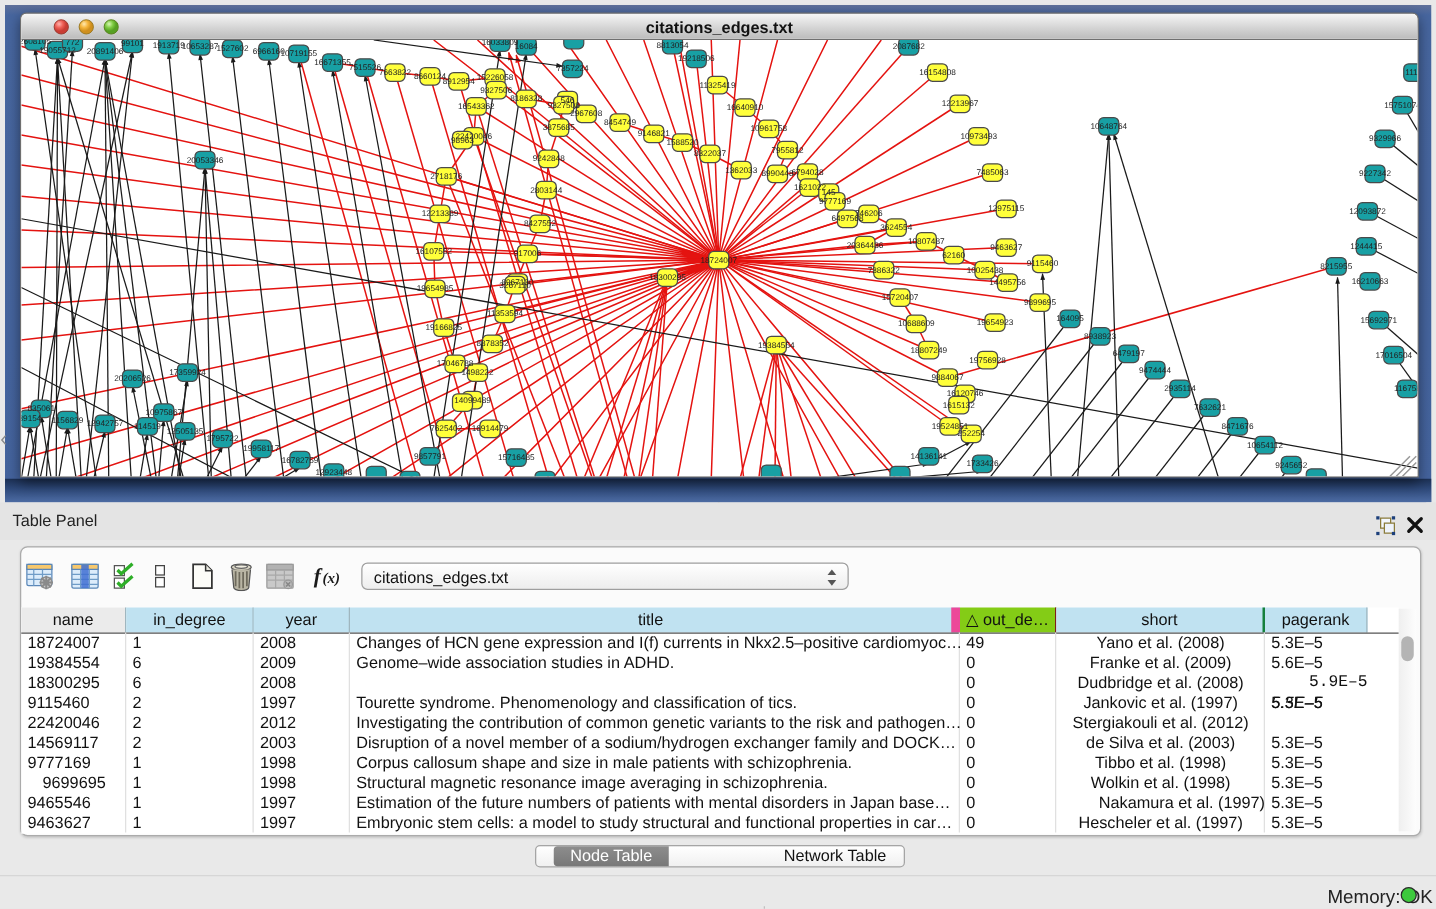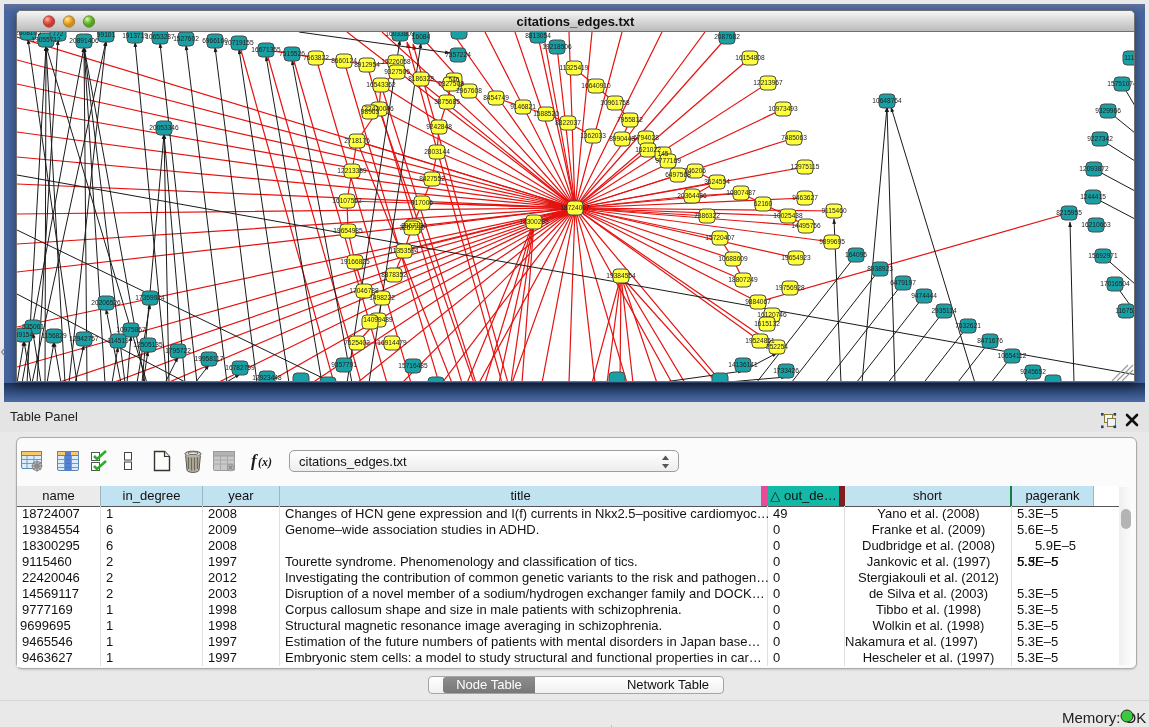--- a/index.html
+++ b/index.html
@@ -582,21 +582,21 @@
       <path d="M4.5 0.5 L8 5 H1 z" fill="#555"></path>
       <path d="M4.5 13.5 L8 9 H1 z" fill="#555"></path>
     </svg>
 </div>
 
 <div class="abs" style="left:17px;top:486px;width:1102px;height:181px;font-size:13px;color:#111;background:#fff;">
   <div style="position:absolute;left:0px;top:0;width:84px;height:20px;background:#ebebeb;border-right:1px solid #9fb6bf;box-sizing:border-box;text-align:center;line-height:20px;">name</div>
     <div style="position:absolute;left:84px;top:0;width:102px;height:20px;background:#c0e2f1;border-right:1px solid #9fb6bf;box-sizing:border-box;text-align:center;line-height:20px;">in_degree</div>
     <div style="position:absolute;left:186px;top:0;width:77px;height:20px;background:#c0e2f1;border-right:1px solid #9fb6bf;box-sizing:border-box;text-align:center;line-height:20px;">year</div>
     <div style="position:absolute;left:263px;top:0;width:488px;height:20px;background:#c0e2f1;border-right:7px solid #ec4899;box-sizing:border-box;text-align:center;line-height:20px;">title</div>
-    <div style="position:absolute;left:751px;top:0;width:77px;height:20px;background:#14b8a6;border-right:6px solid #7f1d1d;box-sizing:border-box;text-align:center;line-height:20px;">△ out_de…</div>
+    <div style="position:absolute;left:751px;top:0;width:77px;height:20px;background:#84cc16;border-right:1px solid #7f1d1d;box-sizing:border-box;text-align:center;line-height:20px;">△ out_de…</div>
     <div style="position:absolute;left:828px;top:0;width:167px;height:20px;background:#c0e2f1;border-right:2px solid #15803d;box-sizing:border-box;text-align:center;line-height:20px;">short</div>
     <div style="position:absolute;left:995px;top:0;width:82px;height:20px;background:#c0e2f1;border-right:1px solid #9fb6bf;box-sizing:border-box;text-align:center;line-height:20px;">pagerank</div>
   <div class="abs" style="left:0;top:20px;width:1102px;height:1px;background:#555;"></div>
   <div style="position:absolute;left:83px;top:20px;width:1px;height:160px;background:#e0e0e0;"></div>
     <div style="position:absolute;left:185px;top:20px;width:1px;height:160px;background:#e0e0e0;"></div>
     <div style="position:absolute;left:262px;top:20px;width:1px;height:160px;background:#e0e0e0;"></div>
     <div style="position:absolute;left:750px;top:20px;width:1px;height:160px;background:#e0e0e0;"></div>
     <div style="position:absolute;left:827px;top:20px;width:1px;height:160px;background:#e0e0e0;"></div>
     <div style="position:absolute;left:994px;top:20px;width:1px;height:160px;background:#e0e0e0;"></div>
   <div style="position:absolute;left:0px;top:20px;width:84px;height:16px;padding-left:5px;text-align:left;line-height:16px;overflow:hidden;white-space:nowrap;box-sizing:border-box;">18724007</div>
@@ -611,21 +611,21 @@
     <div style="position:absolute;left:186px;top:36px;width:77px;height:16px;padding-left:5px;text-align:left;line-height:16px;overflow:hidden;white-space:nowrap;box-sizing:border-box;">2009</div>
     <div style="position:absolute;left:263px;top:36px;width:488px;height:16px;padding-left:5px;text-align:left;line-height:16px;overflow:hidden;white-space:nowrap;box-sizing:border-box;">Genome–wide association studies in ADHD.</div>
     <div style="position:absolute;left:751px;top:36px;width:77px;height:16px;padding-left:5px;text-align:left;line-height:16px;overflow:hidden;white-space:nowrap;box-sizing:border-box;">0</div>
     <div style="position:absolute;left:828px;top:36px;width:167px;height:16px;text-align:center;line-height:16px;overflow:hidden;white-space:nowrap;box-sizing:border-box;">Franke et al. (2009)</div>
     <div style="position:absolute;left:995px;top:36px;width:82px;height:16px;padding-left:5px;text-align:left;line-height:16px;overflow:hidden;white-space:nowrap;box-sizing:border-box;">5.6E–5</div>
     <div style="position:absolute;left:0px;top:52px;width:84px;height:16px;padding-left:5px;text-align:left;line-height:16px;overflow:hidden;white-space:nowrap;box-sizing:border-box;">18300295</div>
     <div style="position:absolute;left:84px;top:52px;width:102px;height:16px;padding-left:5px;text-align:left;line-height:16px;overflow:hidden;white-space:nowrap;box-sizing:border-box;">6</div>
     <div style="position:absolute;left:186px;top:52px;width:77px;height:16px;padding-left:5px;text-align:left;line-height:16px;overflow:hidden;white-space:nowrap;box-sizing:border-box;">2008</div>
     <div style="position:absolute;left:751px;top:52px;width:77px;height:16px;padding-left:5px;text-align:left;line-height:16px;overflow:hidden;white-space:nowrap;box-sizing:border-box;">0</div>
     <div style="position:absolute;left:828px;top:52px;width:167px;height:16px;text-align:center;line-height:16px;overflow:hidden;white-space:nowrap;box-sizing:border-box;">Dudbridge et al. (2008)</div>
-    <div style="position:absolute;left:995px;top:52px;width:82px;height:16px;padding-left:5px;text-align:center;line-height:16px;overflow:hidden;white-space:nowrap;box-sizing:border-box;">5.9E–5</div>
+    <div style="position:absolute;left:995px;top:52px;width:82px;height:16px;padding-left:5px;text-align:right;line-height:16px;overflow:hidden;white-space:nowrap;box-sizing:border-box;font-family:Liberation Mono, monospace;">5.9E–5</div>
     <div style="position:absolute;left:0px;top:68px;width:84px;height:16px;padding-left:5px;text-align:left;line-height:16px;overflow:hidden;white-space:nowrap;box-sizing:border-box;">9115460</div>
     <div style="position:absolute;left:84px;top:68px;width:102px;height:16px;padding-left:5px;text-align:left;line-height:16px;overflow:hidden;white-space:nowrap;box-sizing:border-box;">2</div>
     <div style="position:absolute;left:186px;top:68px;width:77px;height:16px;padding-left:5px;text-align:left;line-height:16px;overflow:hidden;white-space:nowrap;box-sizing:border-box;">1997</div>
     <div style="position:absolute;left:263px;top:68px;width:488px;height:16px;padding-left:5px;text-align:left;line-height:16px;overflow:hidden;white-space:nowrap;box-sizing:border-box;">Tourette syndrome. Phenomenology and classification of tics.</div>
     <div style="position:absolute;left:751px;top:68px;width:77px;height:16px;padding-left:5px;text-align:left;line-height:16px;overflow:hidden;white-space:nowrap;box-sizing:border-box;">0</div>
     <div style="position:absolute;left:828px;top:68px;width:167px;height:16px;text-align:center;line-height:16px;overflow:hidden;white-space:nowrap;box-sizing:border-box;">Jankovic et al. (1997)</div>
     <div style="position:absolute;left:995px;top:68px;width:82px;height:16px;padding-left:5px;text-align:left;line-height:16px;overflow:hidden;white-space:nowrap;box-sizing:border-box;">5.3E–5</div>
     <div style="position:absolute;left:0px;top:84px;width:84px;height:16px;padding-left:5px;text-align:left;line-height:16px;overflow:hidden;white-space:nowrap;box-sizing:border-box;">22420046</div>
     <div style="position:absolute;left:84px;top:84px;width:102px;height:16px;padding-left:5px;text-align:left;line-height:16px;overflow:hidden;white-space:nowrap;box-sizing:border-box;">2</div>
     <div style="position:absolute;left:186px;top:84px;width:77px;height:16px;padding-left:5px;text-align:left;line-height:16px;overflow:hidden;white-space:nowrap;box-sizing:border-box;">2012</div>
@@ -640,33 +640,33 @@
     <div style="position:absolute;left:751px;top:100px;width:77px;height:16px;padding-left:5px;text-align:left;line-height:16px;overflow:hidden;white-space:nowrap;box-sizing:border-box;">0</div>
     <div style="position:absolute;left:828px;top:100px;width:167px;height:16px;text-align:center;line-height:16px;overflow:hidden;white-space:nowrap;box-sizing:border-box;">de Silva et al. (2003)</div>
     <div style="position:absolute;left:995px;top:100px;width:82px;height:16px;padding-left:5px;text-align:left;line-height:16px;overflow:hidden;white-space:nowrap;box-sizing:border-box;">5.3E–5</div>
     <div style="position:absolute;left:0px;top:116px;width:84px;height:16px;padding-left:5px;text-align:left;line-height:16px;overflow:hidden;white-space:nowrap;box-sizing:border-box;">9777169</div>
     <div style="position:absolute;left:84px;top:116px;width:102px;height:16px;padding-left:5px;text-align:left;line-height:16px;overflow:hidden;white-space:nowrap;box-sizing:border-box;">1</div>
     <div style="position:absolute;left:186px;top:116px;width:77px;height:16px;padding-left:5px;text-align:left;line-height:16px;overflow:hidden;white-space:nowrap;box-sizing:border-box;">1998</div>
     <div style="position:absolute;left:263px;top:116px;width:488px;height:16px;padding-left:5px;text-align:left;line-height:16px;overflow:hidden;white-space:nowrap;box-sizing:border-box;">Corpus callosum shape and size in male patients with schizophrenia.</div>
     <div style="position:absolute;left:751px;top:116px;width:77px;height:16px;padding-left:5px;text-align:left;line-height:16px;overflow:hidden;white-space:nowrap;box-sizing:border-box;">0</div>
     <div style="position:absolute;left:828px;top:116px;width:167px;height:16px;text-align:center;line-height:16px;overflow:hidden;white-space:nowrap;box-sizing:border-box;">Tibbo et al. (1998)</div>
     <div style="position:absolute;left:995px;top:116px;width:82px;height:16px;padding-left:5px;text-align:left;line-height:16px;overflow:hidden;white-space:nowrap;box-sizing:border-box;">5.3E–5</div>
-    <div style="position:absolute;left:0px;top:132px;width:84px;height:16px;padding-left:3px;text-align:left;line-height:16px;overflow:hidden;white-space:nowrap;box-sizing:border-box;">9699695</div>
+    <div style="position:absolute;left:0px;top:132px;width:84px;height:16px;padding-left:17px;text-align:left;line-height:16px;overflow:hidden;white-space:nowrap;box-sizing:border-box;">9699695</div>
     <div style="position:absolute;left:84px;top:132px;width:102px;height:16px;padding-left:5px;text-align:left;line-height:16px;overflow:hidden;white-space:nowrap;box-sizing:border-box;">1</div>
     <div style="position:absolute;left:186px;top:132px;width:77px;height:16px;padding-left:5px;text-align:left;line-height:16px;overflow:hidden;white-space:nowrap;box-sizing:border-box;">1998</div>
     <div style="position:absolute;left:263px;top:132px;width:488px;height:16px;padding-left:5px;text-align:left;line-height:16px;overflow:hidden;white-space:nowrap;box-sizing:border-box;">Structural magnetic resonance image averaging in schizophrenia.</div>
     <div style="position:absolute;left:751px;top:132px;width:77px;height:16px;padding-left:5px;text-align:left;line-height:16px;overflow:hidden;white-space:nowrap;box-sizing:border-box;">0</div>
     <div style="position:absolute;left:828px;top:132px;width:167px;height:16px;text-align:center;line-height:16px;overflow:hidden;white-space:nowrap;box-sizing:border-box;">Wolkin et al. (1998)</div>
     <div style="position:absolute;left:995px;top:132px;width:82px;height:16px;padding-left:5px;text-align:left;line-height:16px;overflow:hidden;white-space:nowrap;box-sizing:border-box;">5.3E–5</div>
     <div style="position:absolute;left:0px;top:148px;width:84px;height:16px;padding-left:5px;text-align:left;line-height:16px;overflow:hidden;white-space:nowrap;box-sizing:border-box;">9465546</div>
     <div style="position:absolute;left:84px;top:148px;width:102px;height:16px;padding-left:5px;text-align:left;line-height:16px;overflow:hidden;white-space:nowrap;box-sizing:border-box;">1</div>
     <div style="position:absolute;left:186px;top:148px;width:77px;height:16px;padding-left:5px;text-align:left;line-height:16px;overflow:hidden;white-space:nowrap;box-sizing:border-box;">1997</div>
     <div style="position:absolute;left:263px;top:148px;width:488px;height:16px;padding-left:5px;text-align:left;line-height:16px;overflow:hidden;white-space:nowrap;box-sizing:border-box;">Estimation of the future numbers of patients with mental disorders in Japan base…</div>
     <div style="position:absolute;left:751px;top:148px;width:77px;height:16px;padding-left:5px;text-align:left;line-height:16px;overflow:hidden;white-space:nowrap;box-sizing:border-box;">0</div>
-    <div style="position:absolute;left:828px;top:148px;width:167px;height:16px;text-align:left;line-height:16px;overflow:hidden;white-space:nowrap;box-sizing:border-box;">Nakamura et al. (1997)</div>
+    <div style="position:absolute;left:828px;top:148px;width:167px;height:16px;text-align:right;line-height:16px;overflow:hidden;white-space:nowrap;box-sizing:border-box;">Nakamura et al. (1997)</div>
     <div style="position:absolute;left:995px;top:148px;width:82px;height:16px;padding-left:5px;text-align:left;line-height:16px;overflow:hidden;white-space:nowrap;box-sizing:border-box;">5.3E–5</div>
     <div style="position:absolute;left:0px;top:164px;width:84px;height:16px;padding-left:5px;text-align:left;line-height:16px;overflow:hidden;white-space:nowrap;box-sizing:border-box;">9463627</div>
     <div style="position:absolute;left:84px;top:164px;width:102px;height:16px;padding-left:5px;text-align:left;line-height:16px;overflow:hidden;white-space:nowrap;box-sizing:border-box;">1</div>
     <div style="position:absolute;left:186px;top:164px;width:77px;height:16px;padding-left:5px;text-align:left;line-height:16px;overflow:hidden;white-space:nowrap;box-sizing:border-box;">1997</div>
     <div style="position:absolute;left:263px;top:164px;width:488px;height:16px;padding-left:5px;text-align:left;line-height:16px;overflow:hidden;white-space:nowrap;box-sizing:border-box;">Embryonic stem cells: a model to study structural and functional properties in car…</div>
     <div style="position:absolute;left:751px;top:164px;width:77px;height:16px;padding-left:5px;text-align:left;line-height:16px;overflow:hidden;white-space:nowrap;box-sizing:border-box;">0</div>
     <div style="position:absolute;left:828px;top:164px;width:167px;height:16px;text-align:center;line-height:16px;overflow:hidden;white-space:nowrap;box-sizing:border-box;">Hescheler et al. (1997)</div>
     <div style="position:absolute;left:995px;top:164px;width:82px;height:16px;padding-left:5px;text-align:left;line-height:16px;overflow:hidden;white-space:nowrap;box-sizing:border-box;">5.3E–5</div>
 </div>
 

